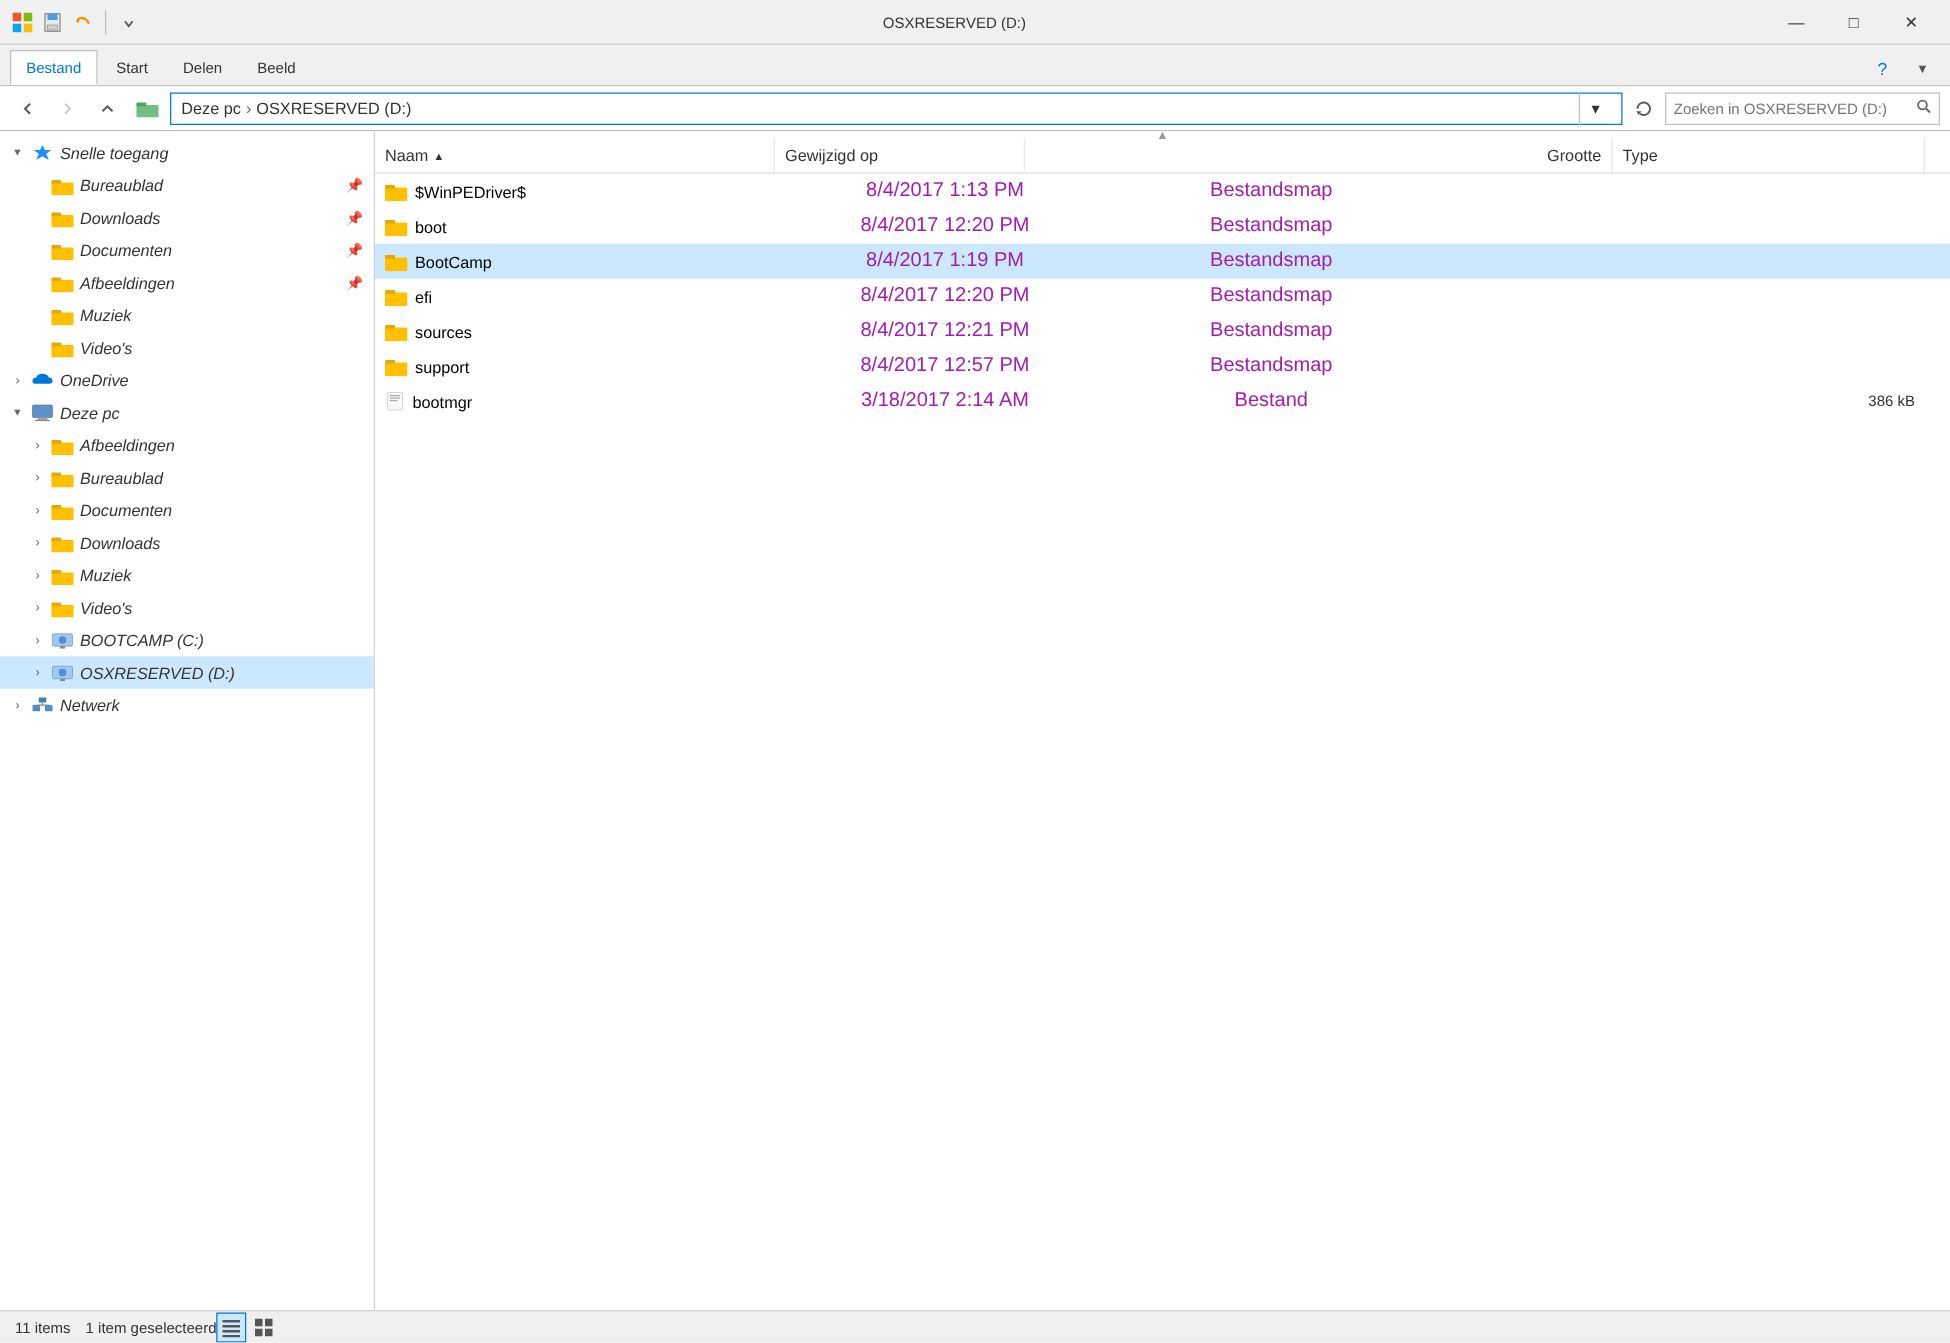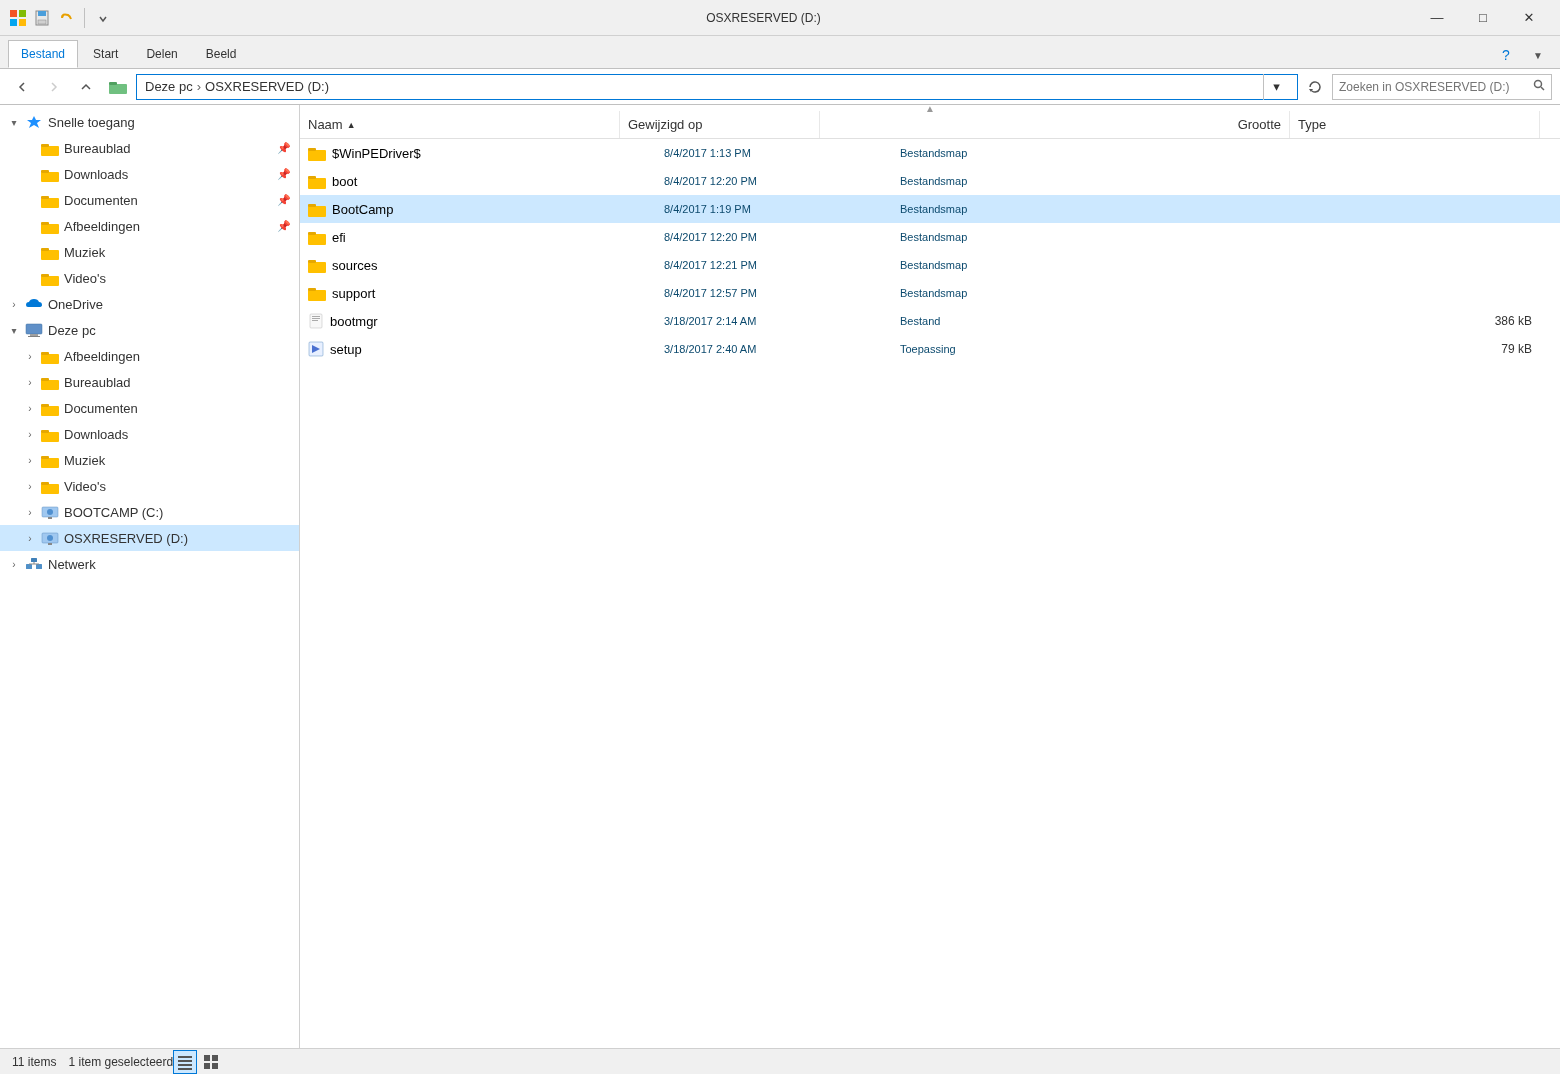--- a/index.html
+++ b/index.html
@@ -110,21 +110,21 @@
       color: #333;
       user-select: none;
       min-height: 24px;
     }
     .sidebar-item.selected { background: #cce8ff; }
     .sidebar-expand {
       width: 20px; height: 20px; display: flex; align-items: center; justify-content: center;
       flex-shrink: 0; color: #666; font-size: 10px;
     }
     .sidebar-item-icon { width: 20px; height: 20px; display: flex; align-items: center; justify-content: center; flex-shrink: 0; margin-right: 4px; }
-    .sidebar-item-label { font-size: 13px; flex: 1; }
+    .sidebar-item-label { font-size: 13px; flex: 1; font-style: italic; }
     .sidebar-pin { margin-left: auto; margin-right: 8px; color: #888; font-size: 11px; }
 
     
     .indent-0 { padding-left: 4px; }
     .indent-1 { padding-left: 20px; }
 
     
     .file-area {
       flex: 1;
       background: white;
@@ -157,21 +157,21 @@
     .file-row {
       display: flex;
       align-items: center;
       height: 28px;
       cursor: pointer;
       padding-right: 20px;
       gap: 36px;
     }
     .file-row.selected { background: #cce8ff; }
     .file-row .col-name { display: flex; align-items: center; gap: 6px; padding-left: 8px; }
-    .file-row .col-date, .file-row .col-type { padding: 0 8px; font-size: 11px; color: #0c4a6e; }
+    .file-row .col-date, .file-row .col-type { padding: 0 8px; font-size: 16px; color: #a21caf; text-align: center; }
     .file-row .col-size { padding: 0 8px; font-size: 12px; color: #333; text-align: right; }
 
     
     .statusbar {
       height: 26px;
       background: #f0f0f0;
       border-top: 1px solid #d0d0d0;
       display: flex;
       align-items: center;
       padding: 0 12px;
@@ -619,32 +619,20 @@
             <rect x="4" y="7" width="6" height="1" fill="#aaa"></rect>
           </svg>
           <span>bootmgr</span>
         </div>
         <div class="col-date">3/18/2017 2:14 AM</div>
         <div class="col-type">Bestand</div>
         <div class="col-size">386 kB</div>
       </div>
 
 
-      <div class="file-row">
-        <div class="col-name">
-          <svg width="16" height="16" viewBox="0 0 16 16">
-            <rect x="1" y="1" width="14" height="14" rx="1" fill="#e8f0ff" stroke="#6090c0" stroke-width="0.5"></rect>
-            <polygon points="4,4 12,8 4,12" fill="#4a70d0"></polygon>
-          </svg>
-          <span>setup</span>
-        </div>
-        <div class="col-date">3/18/2017 2:40 AM</div>
-        <div class="col-type">Toepassing</div>
-        <div class="col-size">79 kB</div>
-      </div>
 
     </div>
   </div>
 
 </div>
 
 <div class="statusbar">
   <div style="display:flex; gap:12px;">
     <span class="statusbar-text">11 items</span>
     <span class="statusbar-text">1 item geselecteerd</span>

